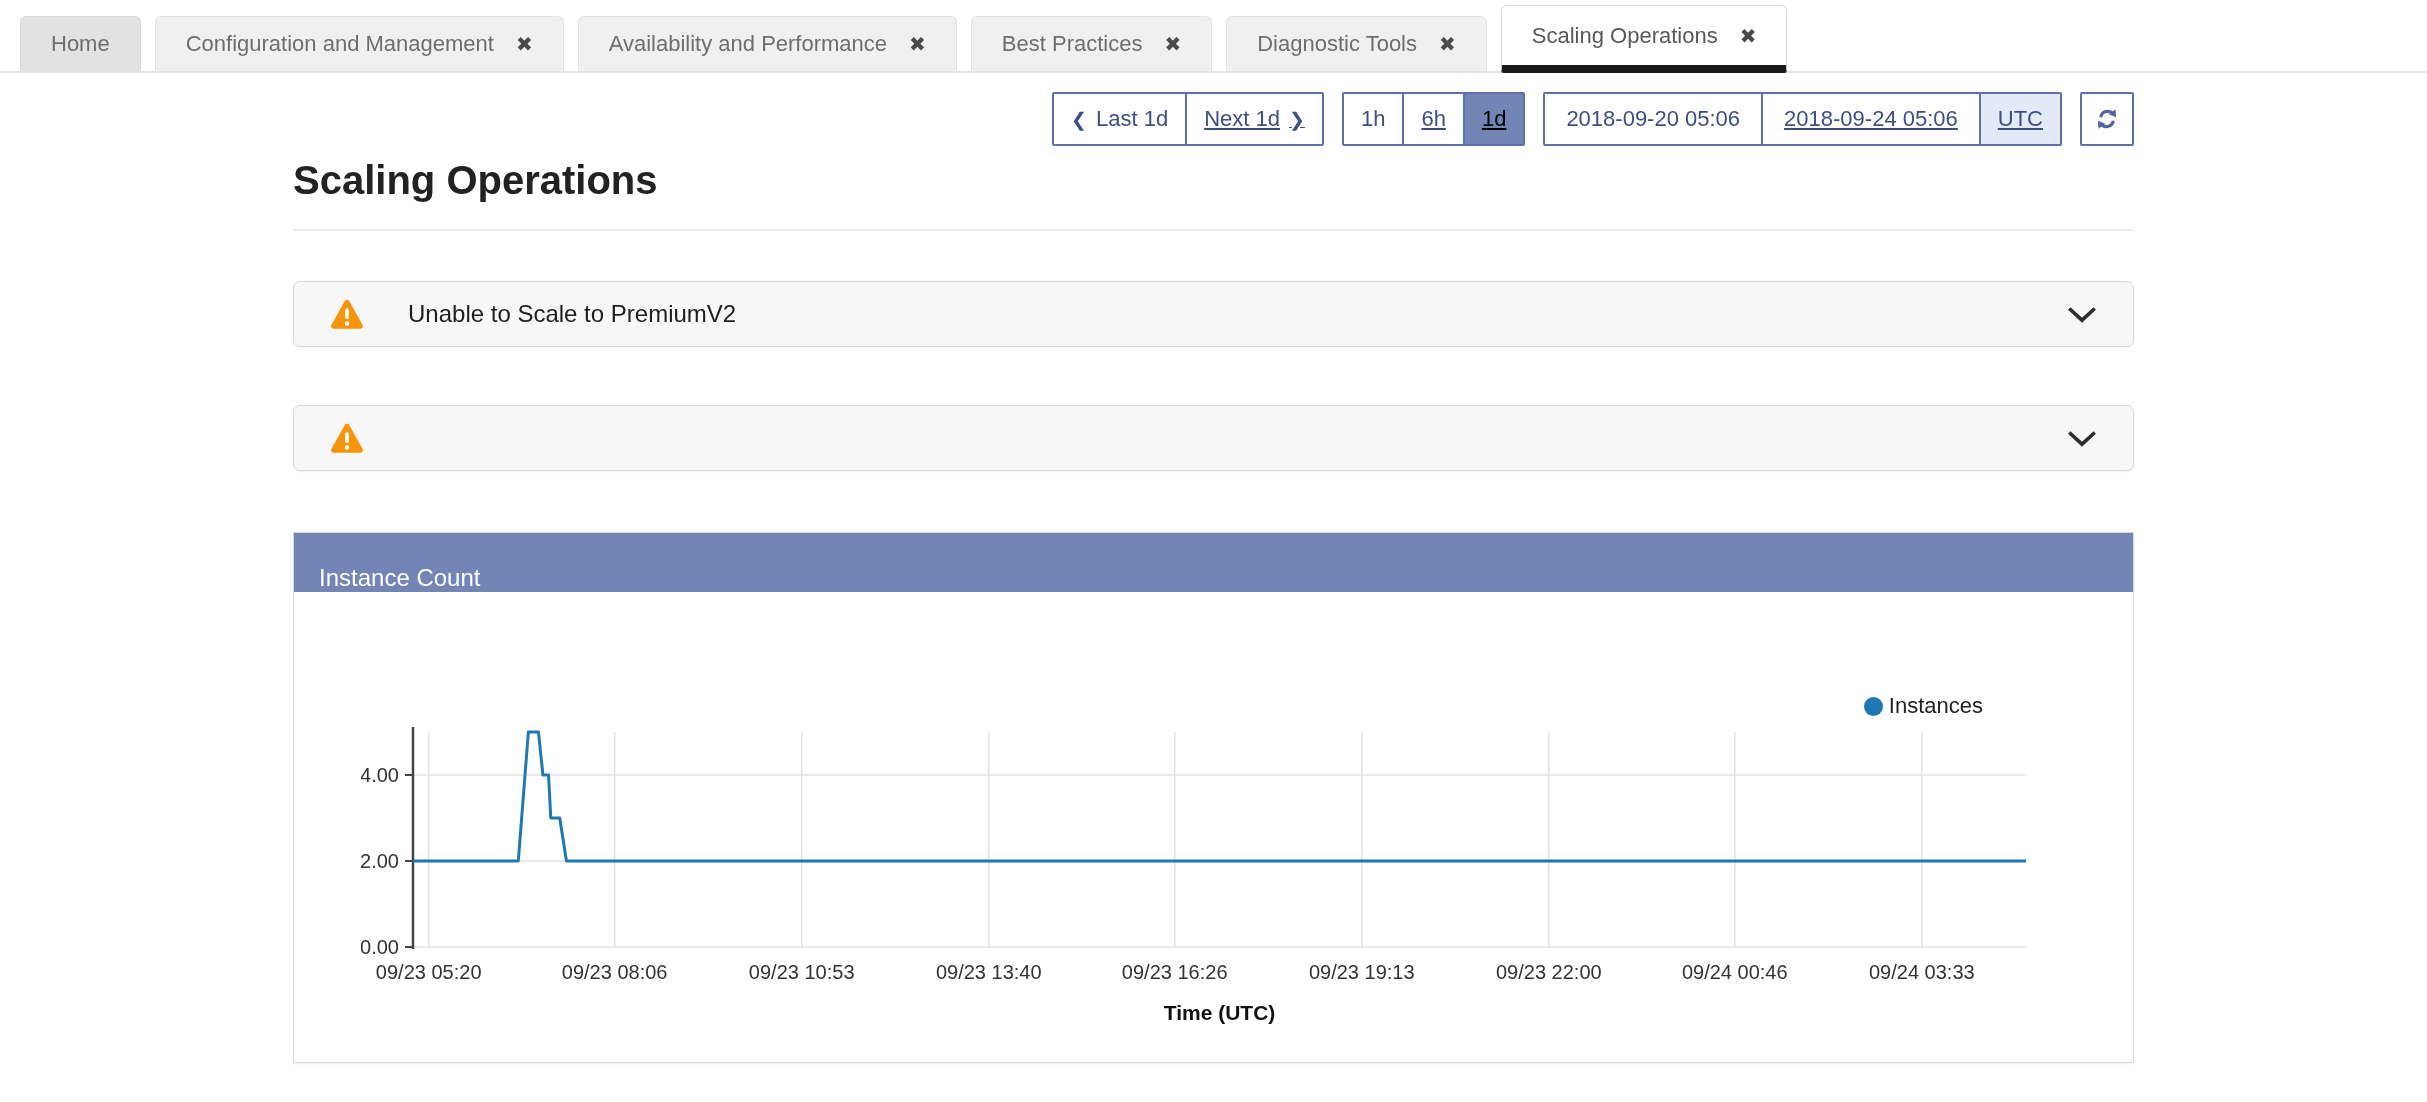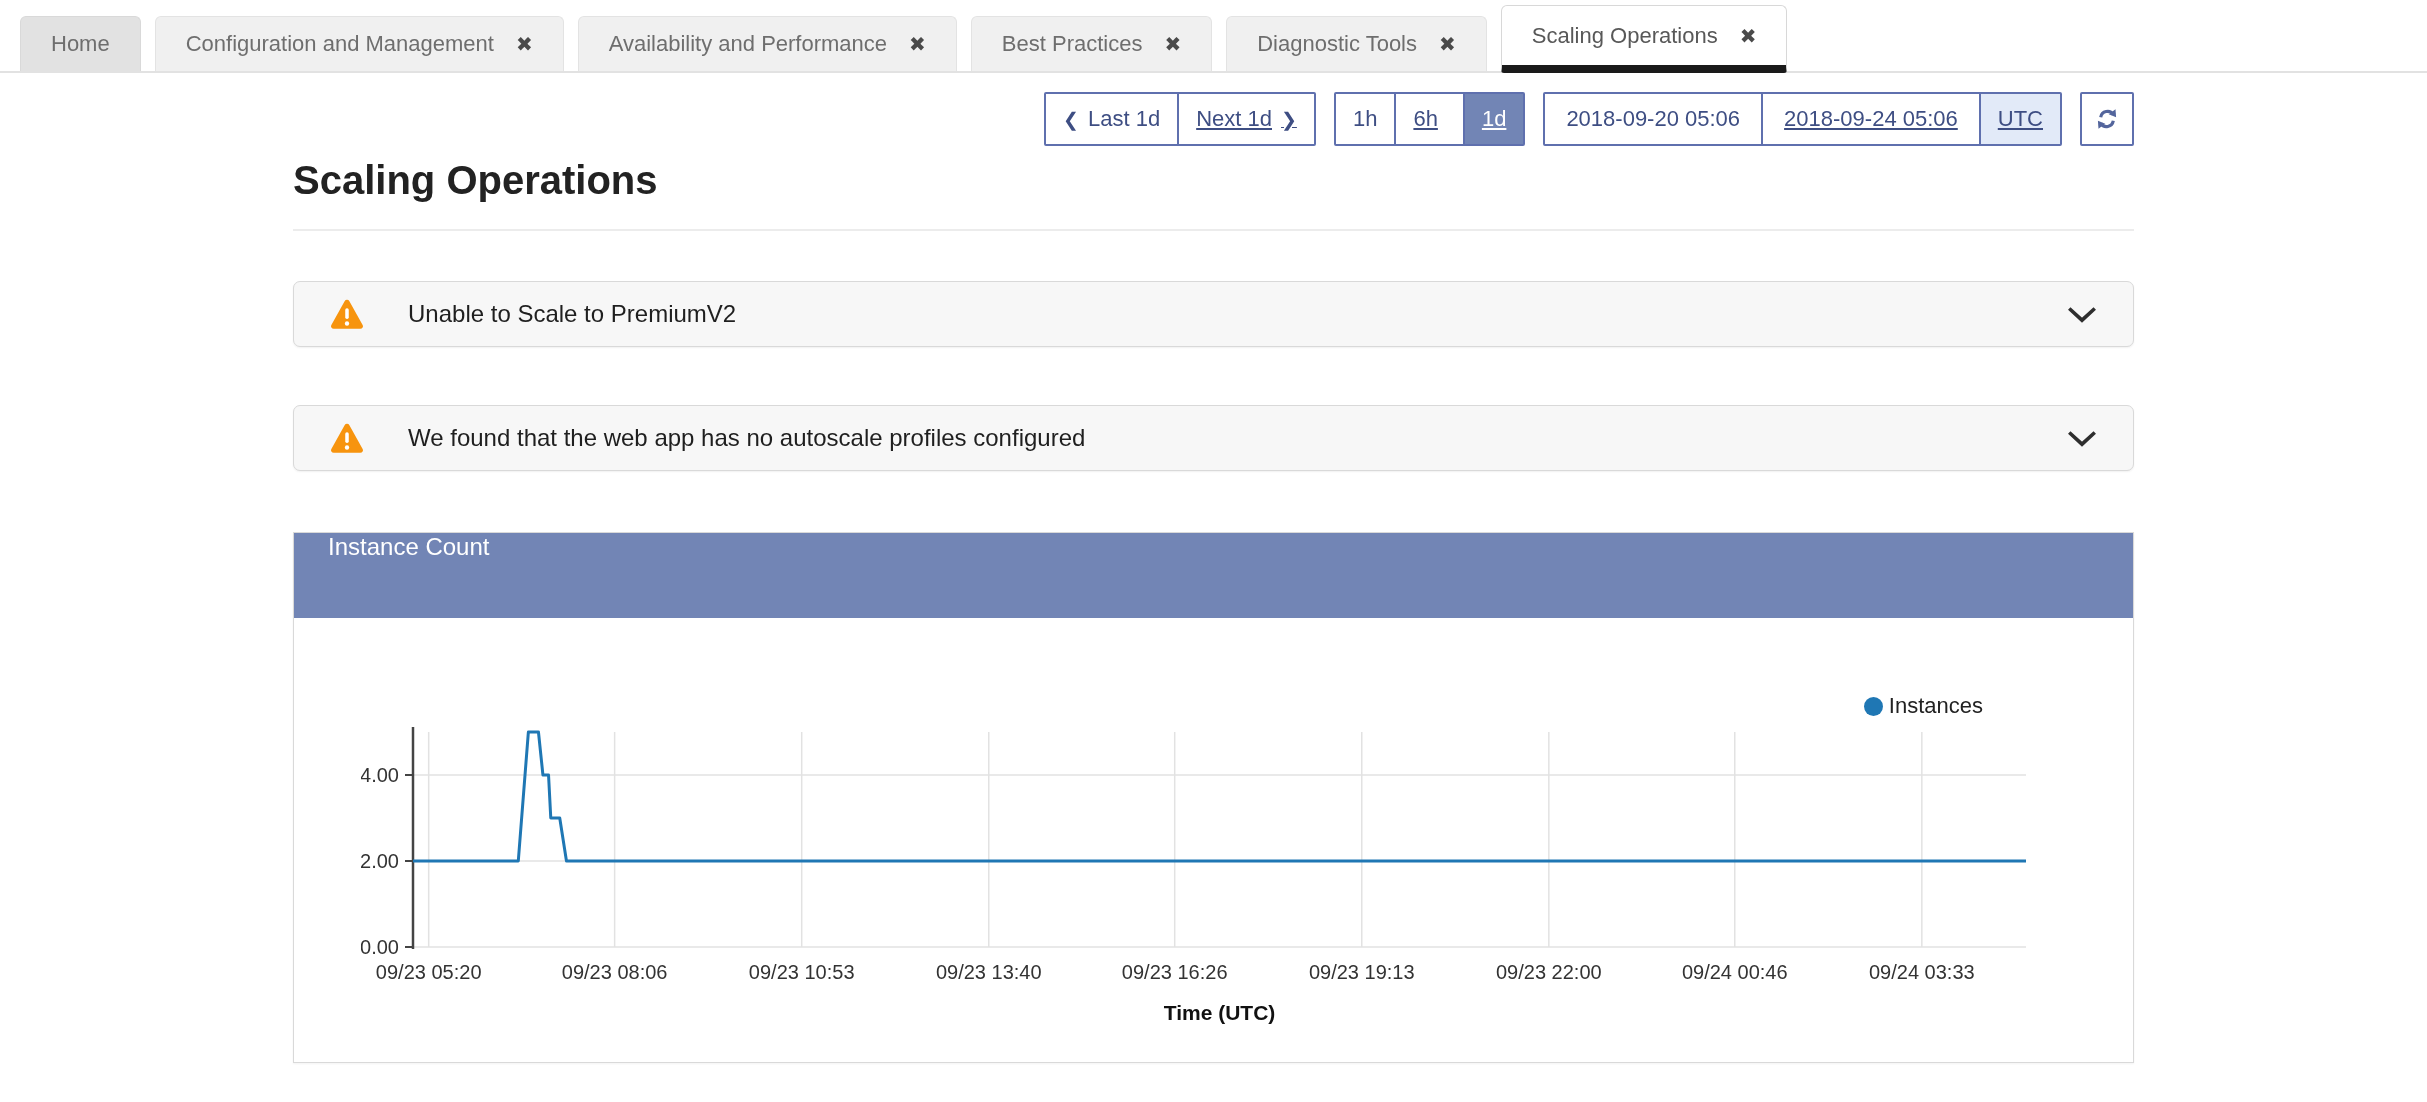--- a/index.html
+++ b/index.html
@@ -47,21 +47,21 @@
     display:flex; gap:18px; height:54px;
     font-size:22px; color:var(--toolbar-text,#3e4e83);
   }
   .tgroup {
     display:flex; align-items:stretch;
     border:2px solid var(--toolbar-border,#5f70ae);
     border-radius:2px; background:#fff;
   }
   .tcell { display:flex; align-items:center; gap:9px; padding:0 17px; cursor:pointer; }
   .tcell + .tcell { border-left:2px solid var(--toolbar-border,#5f70ae);text-decoration:underline; }
-  .tcell.selected { background:var(--accent-slate,#7285b5); color:#ffffff;margin-left:8px; }
+  .tcell.selected { background:var(--accent-slate,#7285b5); color:#000000; }
   .tcell.utc { background:var(--utc-bg,#e2eaf8); cursor:default; }
   .tcell.date { padding:0 21px; }
   .chev { font-size:19px; font-weight:bold; }
   .refresh-btn {
     width:54px; background:#fff;
     border:2px solid var(--toolbar-border,#5f70ae); border-radius:2px;
     display:flex; align-items:center; justify-content:center; cursor:pointer;
   }
 
   
@@ -92,23 +92,23 @@
   .insight .expand { margin-left:auto; display:flex; align-items:center; }
 
   
   .graph-panel {
     position:absolute; left:293px; right:293px; top:532px; height:531px;
     background:#fff;
     border:1px solid #d9d9d9;
     box-shadow:0 1px 2px rgba(0,0,0,0.05);
   }
   .panel-header {
-    height:85px; background:var(--accent-slate,#7285b5);
+    height:59px; background:var(--accent-slate,#7285b5);
     color:#fff; font-size:24px;
-    display:flex; align-items:flex-start; padding:0 34px;
+    display:flex; align-items:flex-end; padding:0 25px;
   }
   .panel-desc { margin:20px 0 0 25px; font-size:23px; color:#2e2e2e; }
   .legend {
     position:absolute; top:160px; right:150px;
     display:flex; align-items:center; gap:6px;
     font-size:22px; color:#222; cursor:pointer;
   }
   .legend-dot {
     width:19px; height:19px; border-radius:50%;
     background:var(--line-blue,#1f77b4);
@@ -196,21 +196,20 @@
     </svg>
   </span>
 </div>
 
 <div class="insight second">
   <svg width="34" height="31" viewBox="0 0 24 22">
     <path d="M10.3 1.6 L0.9 18.4 a1.9 1.9 0 0 0 1.65 2.8 h18.9 a1.9 1.9 0 0 0 1.65 -2.8 L13.7 1.6 a1.95 1.95 0 0 0 -3.4 0 Z" fill="#f7940e"></path>
     <rect x="10.75" y="6.6" width="2.5" height="7.6" rx="1.2" fill="#fff"></rect>
     <circle cx="12" cy="17.4" r="1.55" fill="#fff"></circle>
   </svg>
-  <span class="insight-label">We found that the web app has no autoscale profiles configured</span>
   <span class="expand">
     <svg width="30" height="17" viewBox="0 0 20 11">
       <polyline points="1.5,1.5 10,9.3 18.5,1.5" fill="none" stroke="#2e2e2e" stroke-width="2.4"></polyline>
     </svg>
   </span>
 </div>
 
 <div class="graph-panel">
   <div class="panel-header">
     <span>Instance Count</span>

